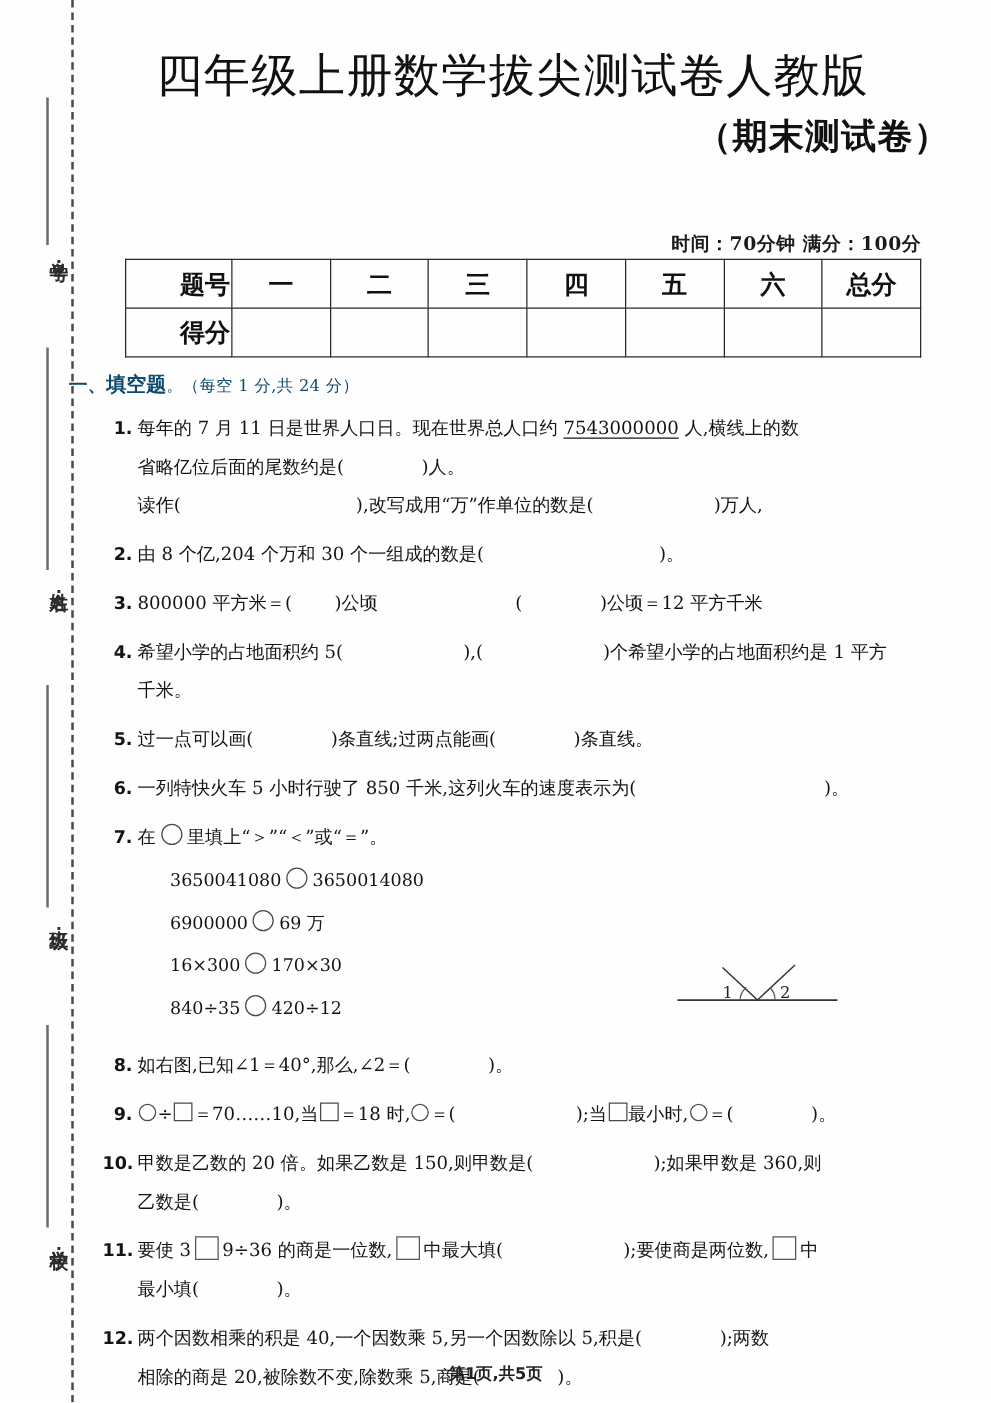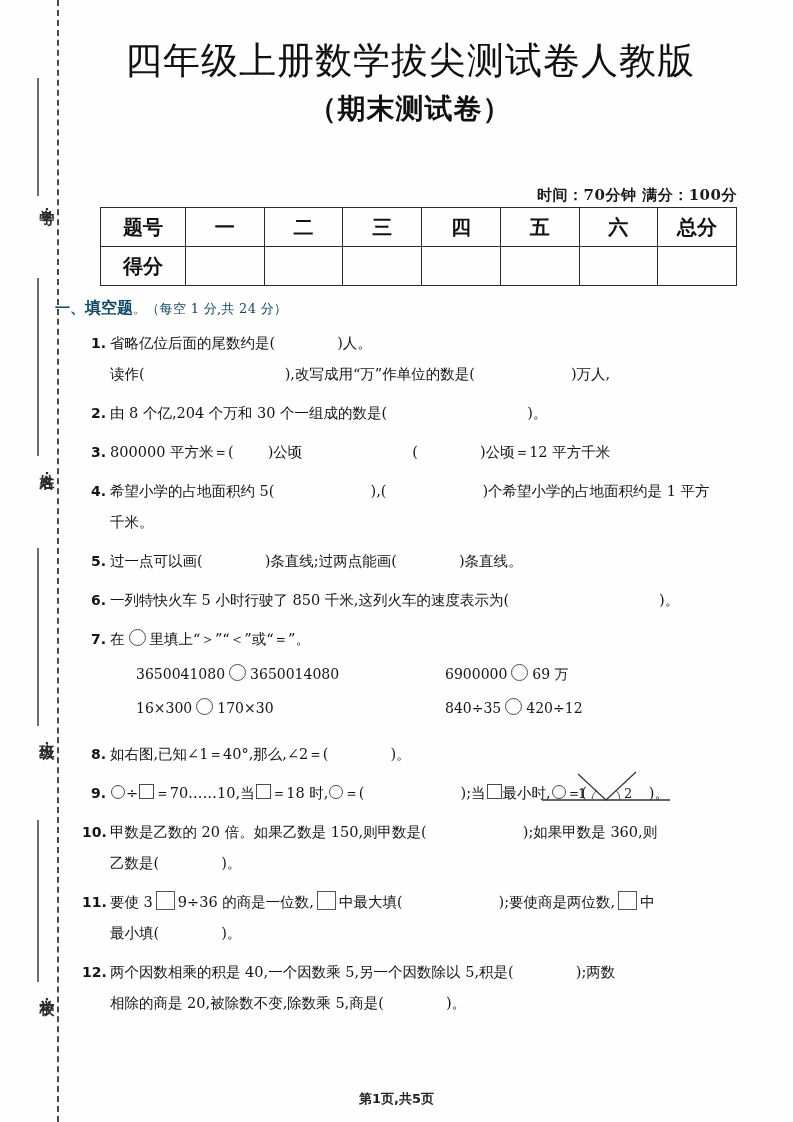--- a/index.html
+++ b/index.html
@@ -65,20 +65,21 @@
     line-height: 1.25;
     color: #111;
   }
   .title-sub {
     font-family: "DejaVu Sans", "Liberation Sans", sans-serif;
     font-size: 28px;
     font-weight: bold;
     letter-spacing: 1px;
     margin-top: 6px;
     color: #111;
+    text-align: right;
   }
 
   
   .meta-line {
     position: absolute;
     right: 56px;
     top: 186px;
     font-size: 15px;
     font-weight: bold;
     letter-spacing: 0.5px;
@@ -99,21 +100,21 @@
   .score-table td {
     border: 1.6px solid #2a2a2a;
     height: 36px;
     text-align: center;
     vertical-align: middle;
     font-family: "DejaVu Sans", "Liberation Sans", sans-serif;
     font-size: 20px;
     font-weight: bold;
     color: #111;
   }
-  .score-table td.label-col { width: 82px; }
+  .score-table td.label-col { width: 82px; text-align: right; }
 
   
   .section-head {
     position: absolute;
     left: 55px;
     top: 298px;
     font-size: 15px;
     color: #0c4a6e;
     white-space: nowrap;
   }
@@ -205,21 +206,21 @@
   }
   .spacer-lg { display: inline-block; width: 150px; }
   .spacer-md { display: inline-block; width: 110px; }
 
   .q7rows {
     margin-top: 2px;
     padding-left: 26px;
     font-size: 14px;
     line-height: 34px;
   }
-  .q7row { display: flex; }
+  .q7row { display: flex; flex-direction: column; }
   .q7col { width: 330px; white-space: nowrap; }
 
   
   .angle-fig {
     position: absolute;
     left: 540px;
     top: 766px;
     width: 135px;
     height: 46px;
   }
@@ -289,20 +290,21 @@
     </table>
 
   <div class="section-head">
     <span class="sh-num">一、</span><span class="sh-name">填空题</span><span class="sh-score">。（每空 1 分,共 24 分）</span>
   </div>
 
   <div class="qlist">
 
     <div class="q">
       <span class="qnum">1.</span>
+      <div class="qline">每年的 7 月 11 日是世界人口日。现在世界总人口约 <span class="uline">7543000000</span> 人,横线上的数</div>
       <div class="qline">省略亿位后面的尾数约是(<span class="blank-md"></span>)人。</div>
       <div class="qline">读作(<span class="blank-xl"></span>),改写成用“万”作单位的数是(<span class="blank-lg"></span>)万人,</div>
     </div>
 
     <div class="q">
       <span class="qnum">2.</span>
       <div class="qline">由 8 个亿,204 个万和 30 个一组成的数是(<span class="blank-xl"></span>)。</div>
     </div>
 
     <div class="q">

